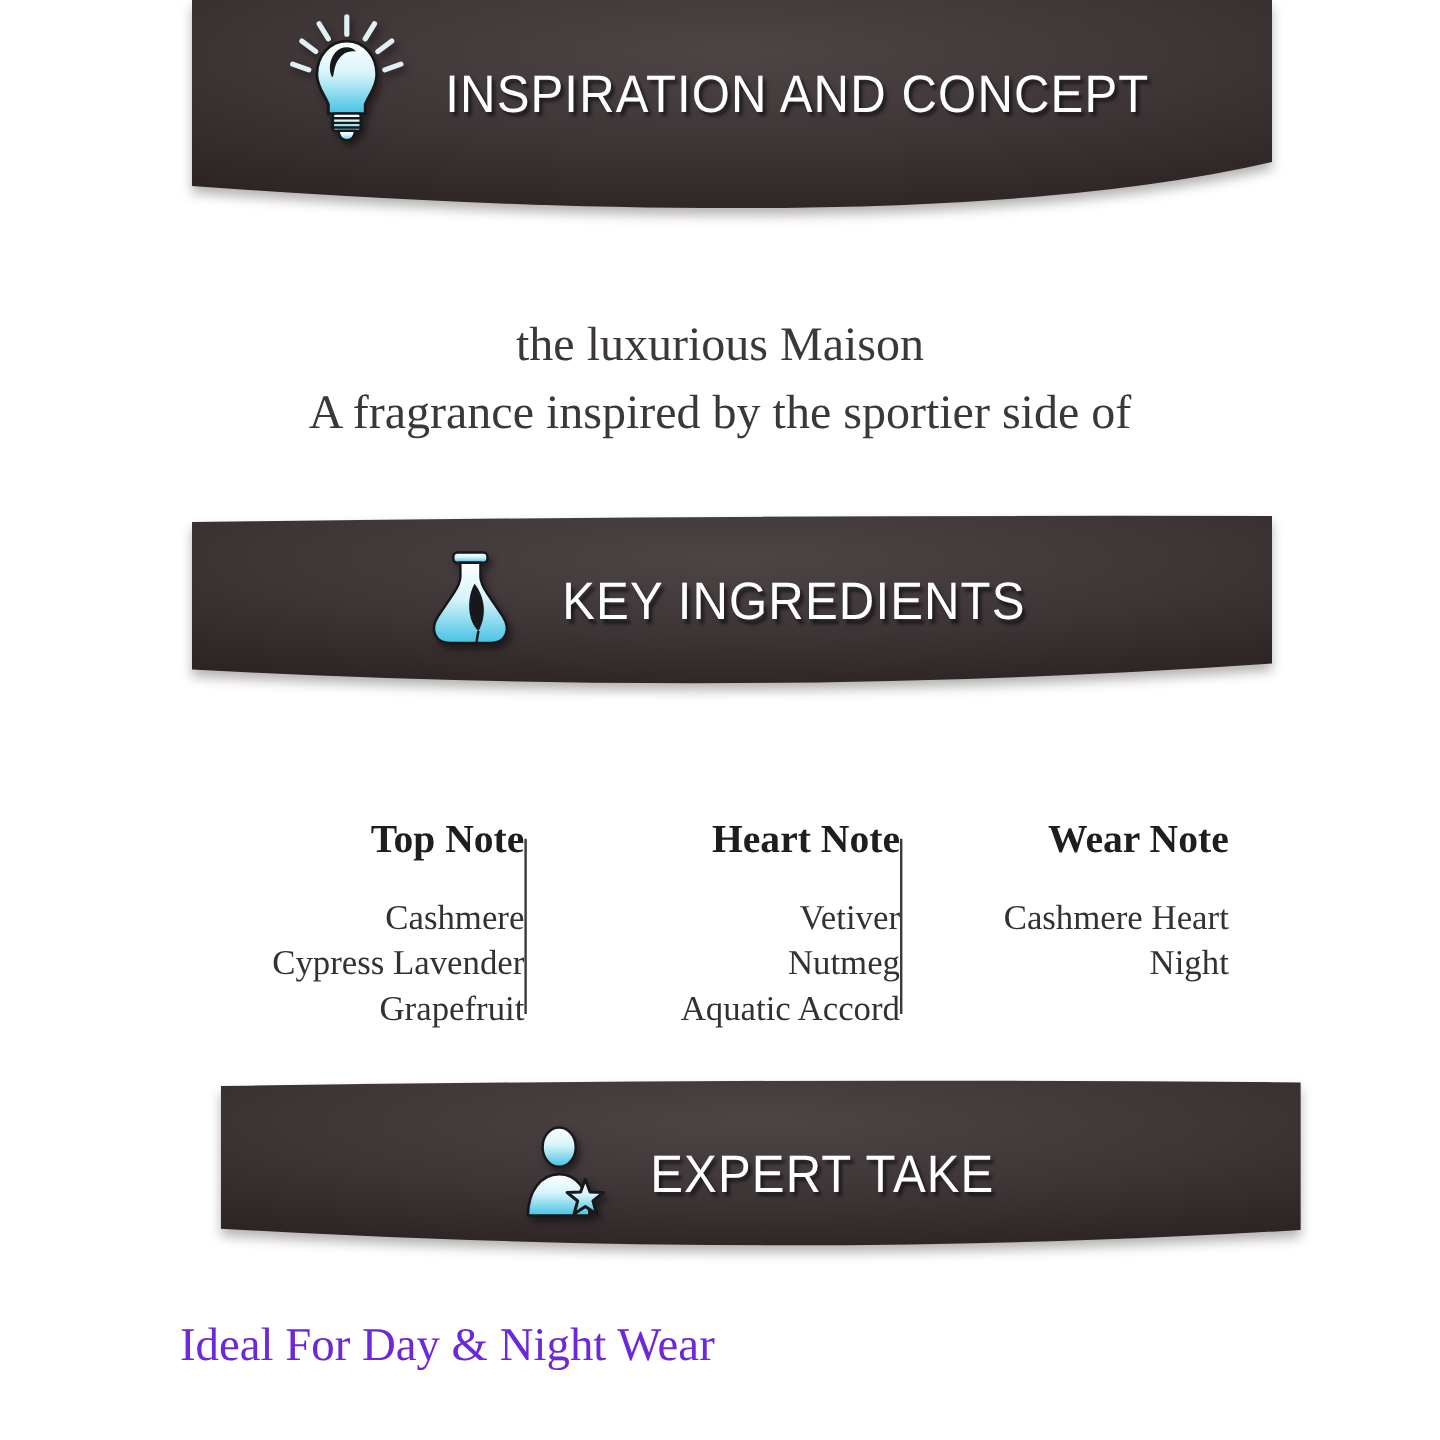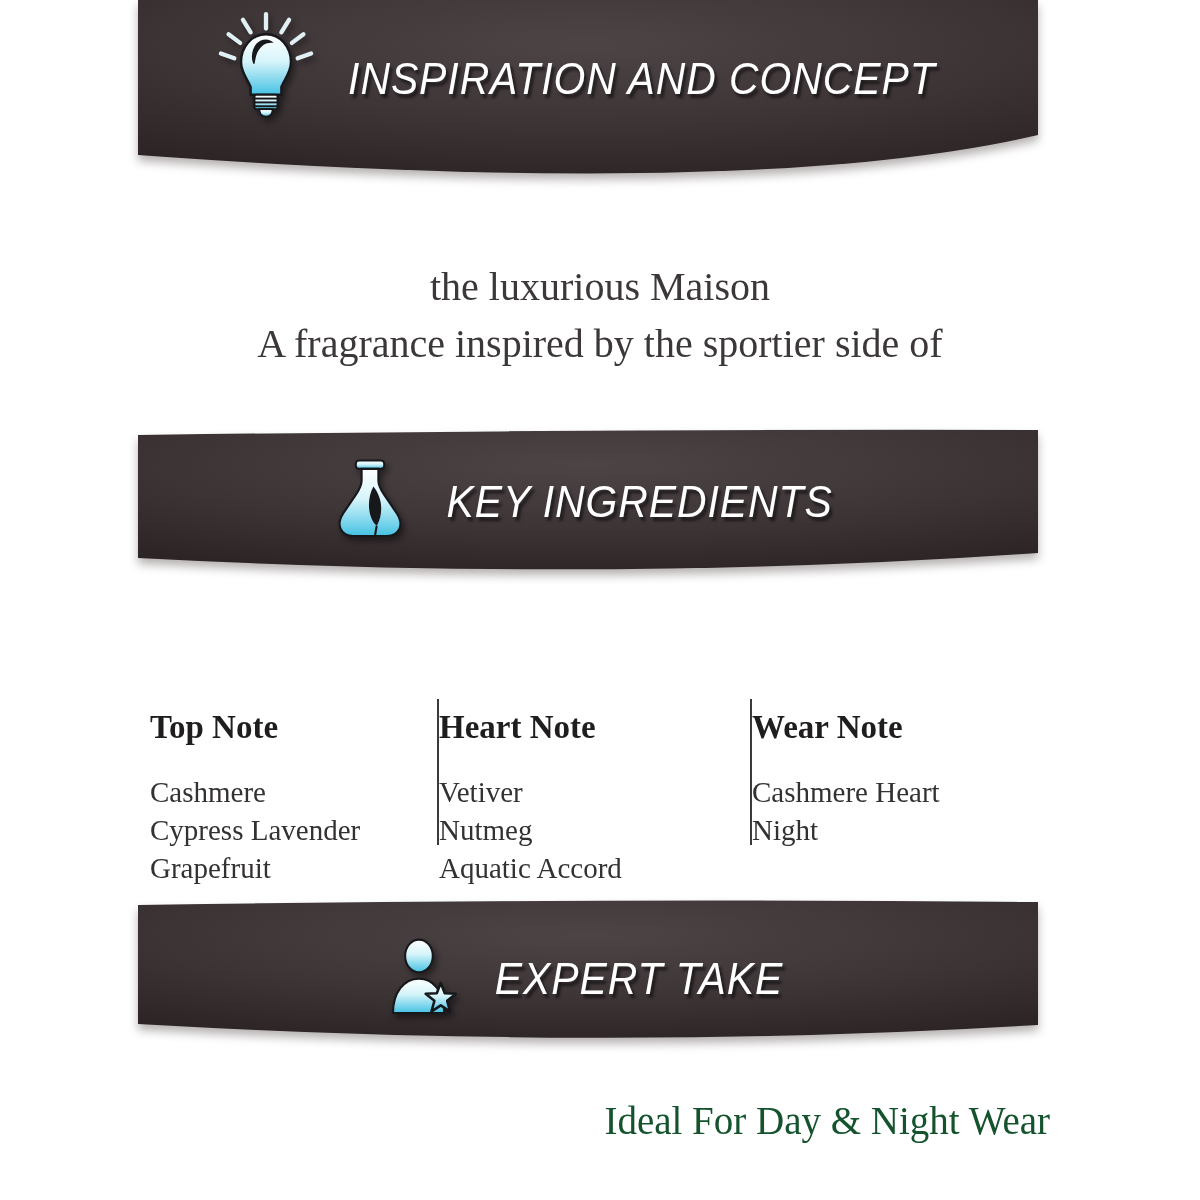--- a/index.html
+++ b/index.html
@@ -1,48 +1,48 @@
 <!DOCTYPE html>
 <html><head>
 <meta charset="utf-8">
 <style>
   html,body{margin:0;padding:0;background:#ffffff;}
   .page{position:relative;width:1200px;height:1200px;background:#ffffff;overflow:hidden;
         font-family:"Liberation Serif","DejaVu Serif",serif;}
-  .banner{position:absolute;left:138px;width:900px;font-style:italic;}
+  .banner{position:absolute;left:160px;width:900px;}
   .banner svg.banner-shape{position:absolute;left:0;top:0;
         filter:drop-shadow(0 6px 5px rgba(95,85,85,0.45));}
   #banner-inspiration{top:0;height:205px;}
   #banner-ingredients{top:425px;height:170px;}
-  #banner-expert{top:895px;height:165px;}
+  #banner-expert{top:895px;height:165px;margin-left:24px;}
   .banner-content{position:absolute;left:0;right:0;display:flex;align-items:center;
         justify-content:center;}
   #banner-inspiration .banner-content{top:4px;height:150px;}
   #banner-ingredients .banner-content{top:16px;height:122px;}
   #banner-expert .banner-content{top:26px;height:116px;}
   .banner-title{color:#ffffff;font-family:"Liberation Sans","DejaVu Sans",sans-serif;
         font-size:44px;letter-spacing:1px;white-space:nowrap;display:inline-block;
         transform:scaleX(0.93);transform-origin:center;
         text-shadow:3px 4px 3px rgba(0,0,0,0.55);}
   .glossy-icon{filter:drop-shadow(3px 4px 3px rgba(0,0,0,0.45));flex:0 0 auto;}
   #banner-inspiration .glossy-icon{margin-right:12px;margin-top:-6px;}
   #banner-ingredients .glossy-icon{margin-right:20px;}
   #banner-expert .glossy-icon{margin-right:18px;}
   .intro{position:absolute;top:258px;left:150px;width:900px;text-align:center;
         font-size:40px;line-height:57px;color:#3c3839;}
   .notes{position:absolute;top:674px;left:150px;width:900px;display:flex;}
-  .note-col{text-align:left;margin-top:27px;}
+  .note-col{text-align:right;}
   .note-col.c1{width:287px;}
   .note-col.c2{width:311px;}
   .note-col.c3{width:272px;}
   .note-header{font-size:33px;font-weight:bold;color:#1f1d1d;margin:8px 0 27px 0;}
   .note-item{font-size:29px;line-height:38px;color:#343132;}
   .note-divider{width:2px;background:#3a3a3a;height:146px;margin-top:25px;flex:0 0 auto;}
-  .footer-line{position:absolute;top:1098px;left:150px;width:900px;text-align:right;
-        font-size:39px;color:#14532d;}
+  .footer-line{position:absolute;top:1098px;left:150px;width:900px;text-align:left;
+        font-size:39px;color:#6d28d9;}
 </style>
 </head>
 <body>
 
 <div class="page">
 
   <div class="banner" id="banner-inspiration">
     <svg class="banner-shape" width="900" height="205" viewBox="0 0 900 205">
       <defs>
         <radialGradient id="bg1" cx="50%" cy="25%" r="80%">

